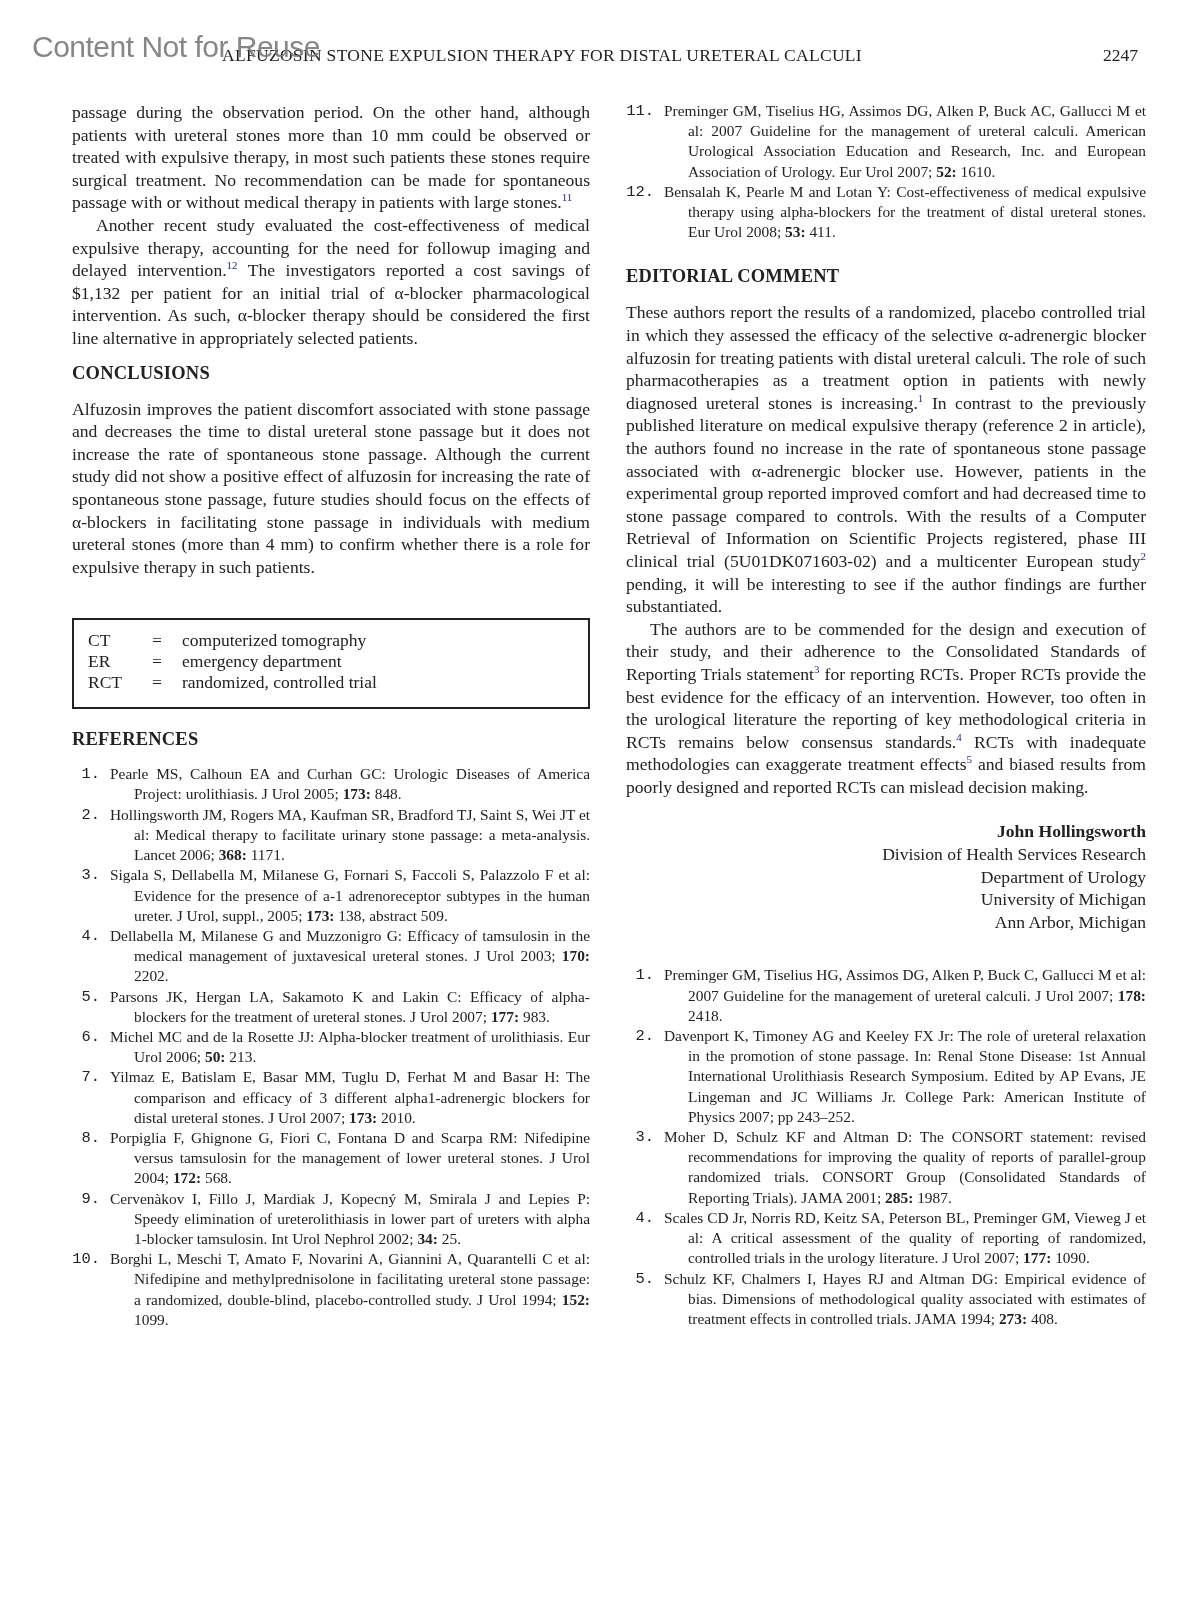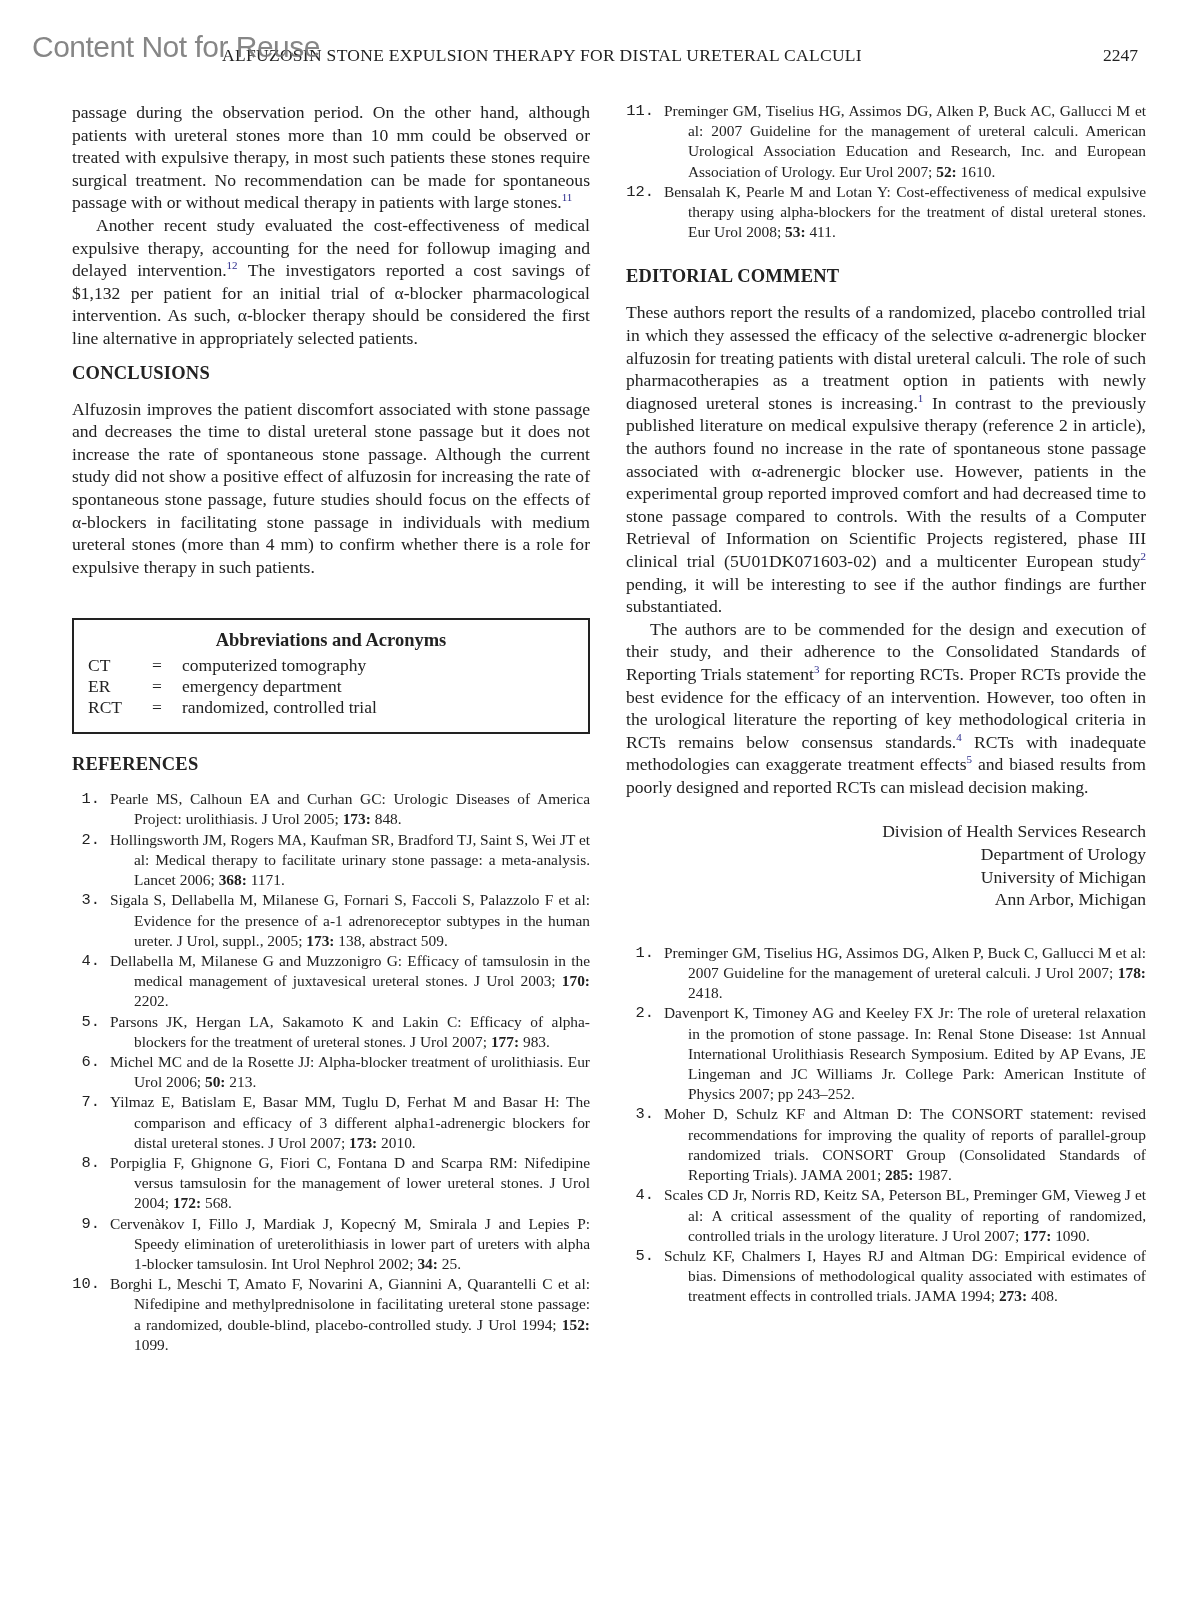--- a/index.html
+++ b/index.html
@@ -39,21 +39,20 @@
 <div class="page-number">2247</div>
 
 <div class="col col-left">
   <p class="para"><span>passage during the observation period. On the other hand, although patients with ureteral stones more than 10 mm could be observed or treated with expulsive therapy, in most such patients these stones require surgical treatment. No recommendation can be made for spontaneous passage with or without medical therapy in patients with large stones.</span><span class="sup">11</span></p>
   <p class="para indent"><span>Another recent study evaluated the cost-effectiveness of medical expulsive therapy, accounting for the need for followup imaging and delayed intervention.</span><span class="sup">12</span><span> The investigators reported a cost savings of $1,132 per patient for an initial trial of α-blocker pharmacological intervention. As such, α-blocker therapy should be considered the first line alternative in appropriately selected patients.</span></p>
 
   <h2 class="section" style="margin-top:13px;">CONCLUSIONS</h2>
   <p class="para" style="margin-top:14px;">Alfuzosin improves the patient discomfort associated with stone passage and decreases the time to distal ureteral stone passage but it does not increase the rate of spontaneous stone passage. Although the current study did not show a positive effect of alfuzosin for increasing the rate of spontaneous stone passage, future studies should focus on the effects of α-blockers in facilitating stone passage in individuals with medium ureteral stones (more than 4 mm) to confirm whether there is a role for expulsive therapy in such patients.</p>
 
   <div class="abbrev-box" style="margin-top:40px;">
-    <div class="abbrev-title">Abbreviations and Acronyms</div>
     <div class="abbrev-row">
       <span class="abbrev-term">CT</span>
       <span class="abbrev-eq">=</span>
       <span>computerized tomography</span>
     </div>
     <div class="abbrev-row">
       <span class="abbrev-term">ER</span>
       <span class="abbrev-eq">=</span>
       <span>emergency department</span>
     </div>
@@ -119,20 +118,21 @@
         <span class="ref-num">12.</span>
         <span class="ref-text"><span>Bensalah K, Pearle M and Lotan Y: Cost-effectiveness of medical expulsive therapy using alpha-blockers for the treatment of distal ureteral stones. Eur Urol 2008; </span><b>53:</b><span> 411.</span></span>
       </li>
   </ol>
 
   <h2 class="section" style="margin-top:24px;font-family:Liberation Serif, serif;">EDITORIAL COMMENT</h2>
   <p class="para" style="margin-top:14px;"><span>These authors report the results of a randomized, placebo controlled trial in which they assessed the efficacy of the selective α-adrenergic blocker alfuzosin for treating patients with distal ureteral calculi. The role of such pharmacotherapies as a treatment option in patients with newly diagnosed ureteral stones is increasing.</span><span class="sup">1</span><span> In contrast to the previously published literature on medical expulsive therapy (reference 2 in article), the authors found no increase in the rate of spontaneous stone passage associated with α-adrenergic blocker use. However, patients in the experimental group reported improved comfort and had decreased time to stone passage compared to controls. With the results of a Computer Retrieval of Information on Scientific Projects registered, phase III clinical trial (5U01DK071603-02) and a multicenter European study</span><span class="sup">2</span><span> pending, it will be interesting to see if the author findings are further substantiated.</span></p>
   <p class="para indent"><span>The authors are to be commended for the design and execution of their study, and their adherence to the Consolidated Standards of Reporting Trials statement</span><span class="sup">3</span><span> for reporting RCTs. Proper RCTs provide the best evidence for the efficacy of an intervention. However, too often in the urological literature the reporting of key methodological criteria in RCTs remains below consensus standards.</span><span class="sup">4</span><span> RCTs with inadequate methodologies can exaggerate treatment effects</span><span class="sup">5</span><span> and biased results from poorly designed and reported RCTs can mislead decision making.</span></p>
 
   <div class="sig" style="margin-top:22px;">
+    <div class="sig-name">John Hollingsworth</div>
     <div>Division of Health Services Research</div>
     <div>Department of Urology</div>
     <div>University of Michigan</div>
     <div>Ann Arbor, Michigan</div>
   </div>
 
   <ol class="refs" style="margin-top:32px;">
     <li class="ref">
         <span class="ref-num">1.</span>
         <span class="ref-text"><span>Preminger GM, Tiselius HG, Assimos DG, Alken P, Buck C, Gallucci M et al: 2007 Guideline for the management of ureteral calculi. J Urol 2007; </span><b>178:</b><span> 2418.</span></span>

